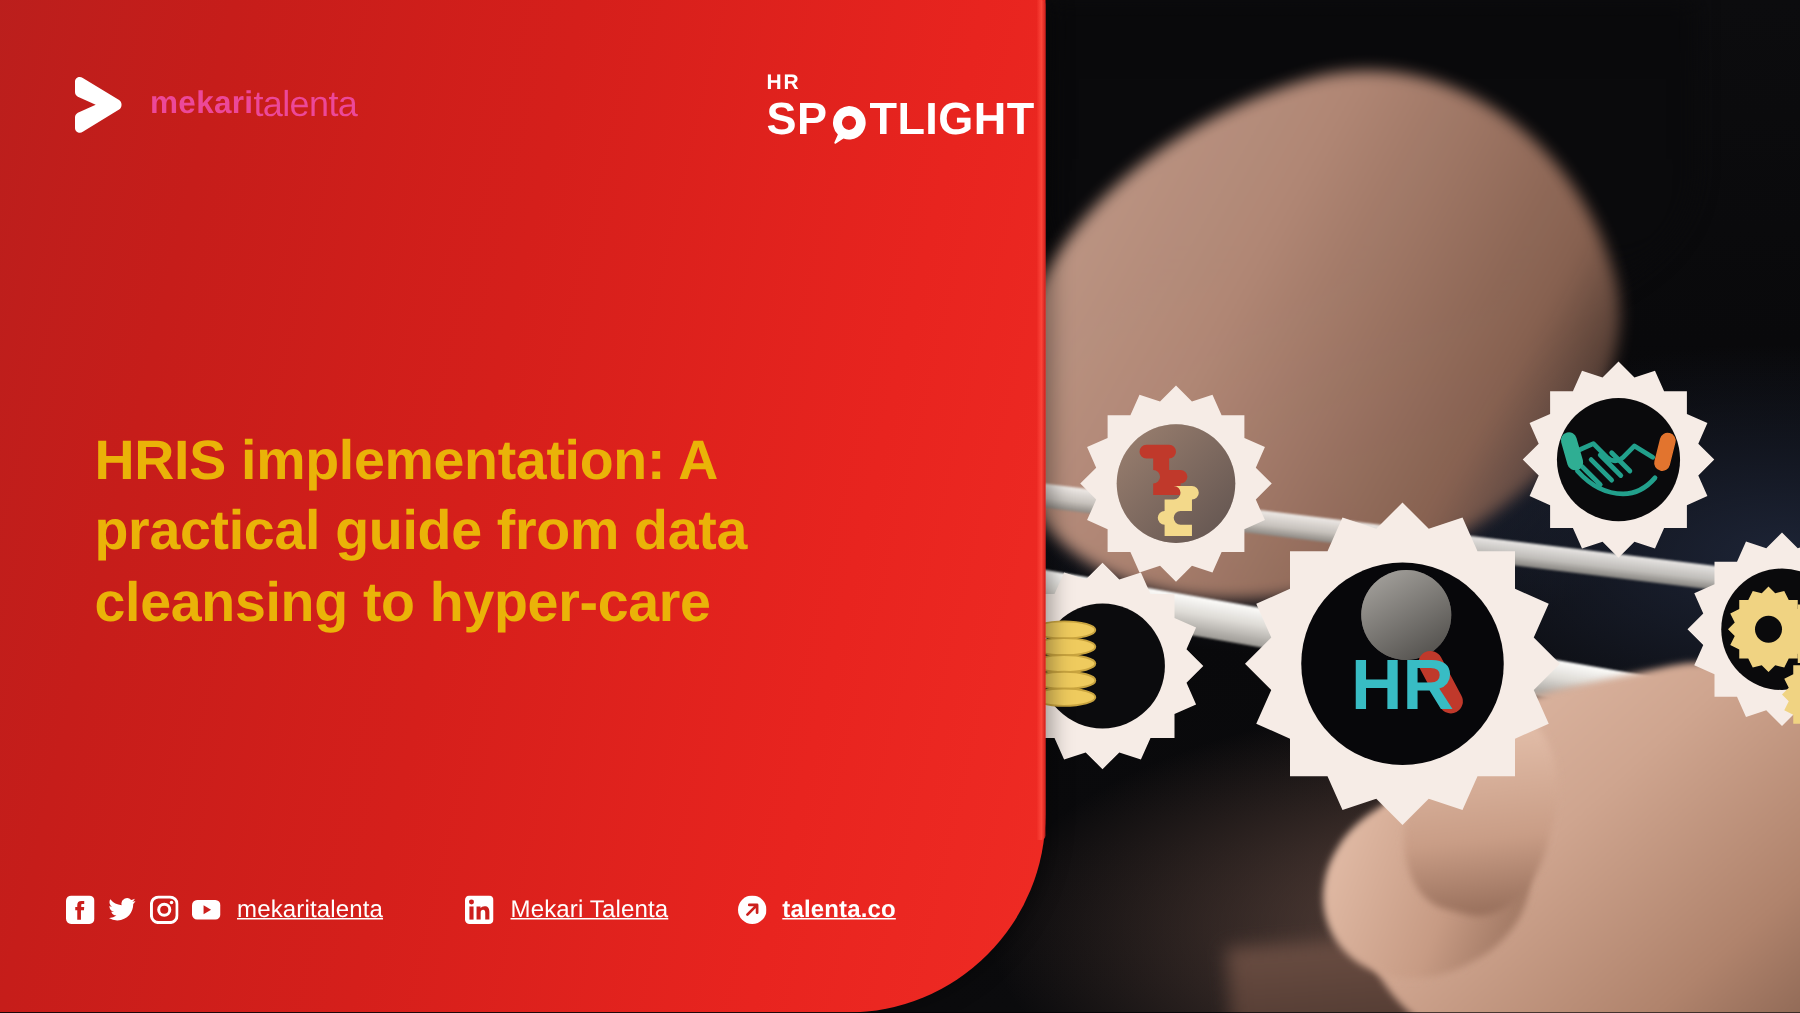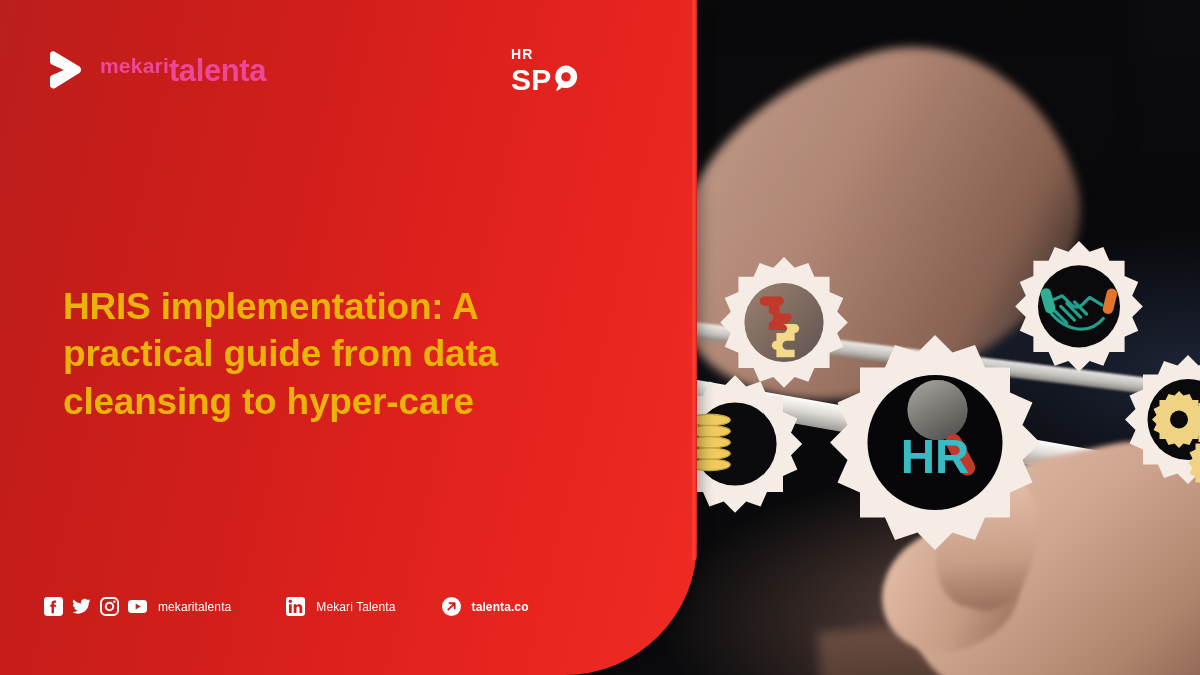--- a/index.html
+++ b/index.html
@@ -83,39 +83,39 @@
     position:absolute;left:691px;top:0;width:6px;height:560px;
     background:linear-gradient(90deg,rgba(255,70,60,0) 0%,#ff4a3e 55%,#c81d19 100%);
     border-radius:0 3px 3px 0;opacity:.85;
   }
 
   
   .logo{position:absolute;left:46px;top:50px;display:flex;align-items:center;gap:16px;}
   .logo-mark{width:38px;height:40px;flex:0 0 auto;}
   .logo-text{display:flex;line-height:1;color:#ec4899;}
   .logo-mekari{font-size:21px;font-weight:600;letter-spacing:.2px;margin-bottom:3px;}
-  .logo-talenta{font-size:31px;font-weight:700;letter-spacing:-.4px;}
+  .logo-talenta{font-size:24px;font-weight:400;letter-spacing:-.4px;}
 
   .spotlight{position:absolute;left:511px;top:47px;color:#fff;line-height:1;}
   .sp-hr{font-size:14px;font-weight:700;letter-spacing:1.2px;margin-bottom:4px;}
-  .sp-word{display:flex;font-size:30px;font-weight:800;letter-spacing:.3px;}
+  .sp-word{display:flex;align-items:flex-end;font-size:30px;font-weight:800;letter-spacing:.3px;}
   .sp-o{width:26px;height:26px;margin:0 1px -1px 1px;flex:0 0 auto;}
 
   
   .title{
     position:absolute;left:63px;top:258px;width:520px;
     color:#eab308;font-size:37px;font-weight:700;line-height:1.28;
     letter-spacing:-.2px;
   }
 
   
   .footer{position:absolute;left:44px;top:597px;display:flex;align-items:center;color:#fff;}
   .soc-group{display:flex;align-items:center;gap:9px;}
   .soc{width:19px;height:19px;flex:0 0 auto;display:block;}
-  .handle{font-size:12px;margin-left:11px;letter-spacing:.1px;white-space:nowrap;}
+  .handle{font-size:16px;margin-left:11px;letter-spacing:.1px;white-space:nowrap;text-decoration:underline;}
   .handle.bold{font-weight:700;text-align:center;}
   .fgap{width:34px;}
   .fgap-sm{width:25px;}
   .li-wrap{display:flex;align-items:center;margin-left:21px;}
 </style>
 </head>
 <body>
 
 <div class="stage">
 
@@ -252,20 +252,21 @@
   <div class="spotlight">
     <div class="sp-hr">HR</div>
     <div class="sp-word">
       <span>SP</span>
       <span class="sp-o">
         <svg viewBox="0 0 26 26" width="26" height="26">
           <path fill="#ffffff" d="M13 0.6 A11.2 11.2 0 1 1 9.3 22.4 L4.3 25.7 A.7 .7 0 0 1 3.3 24.8
           L5.6 19.7 A11.2 11.2 0 0 1 13 .6 Z M13 7.2 A4.7 4.7 0 1 0 13 16.6 A4.7 4.7 0 0 0 13 7.2 Z"></path>
         </svg>
       </span>
+      <span>TLIGHT</span>
     </div>
   </div>
 
   <h1 class="title">HRIS implementation: A practical guide from data cleansing to hyper-care</h1>
 
   <div class="footer">
     <div class="soc-group">
       <span class="soc">
         <svg viewBox="0 0 20 20" width="19" height="19">
           <rect x="0" y="0" width="20" height="20" rx="3.6" fill="#fff"></rect>

